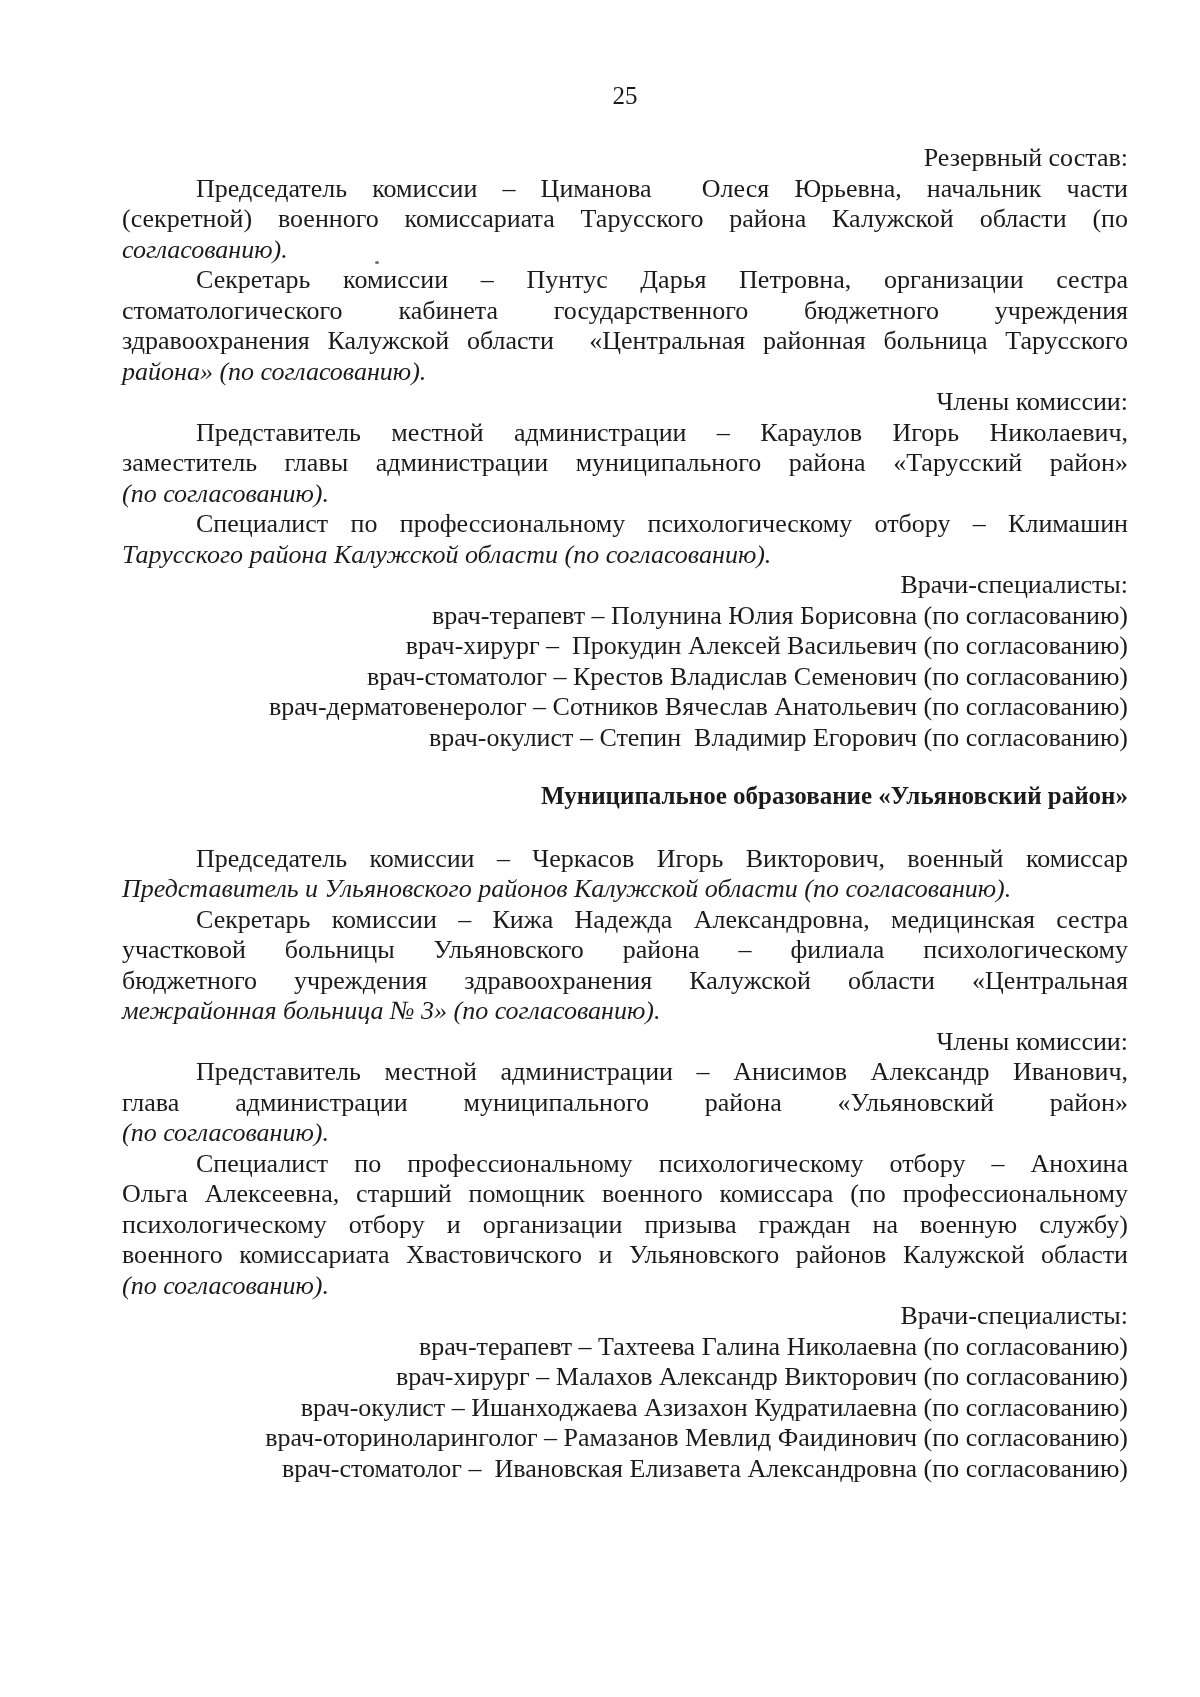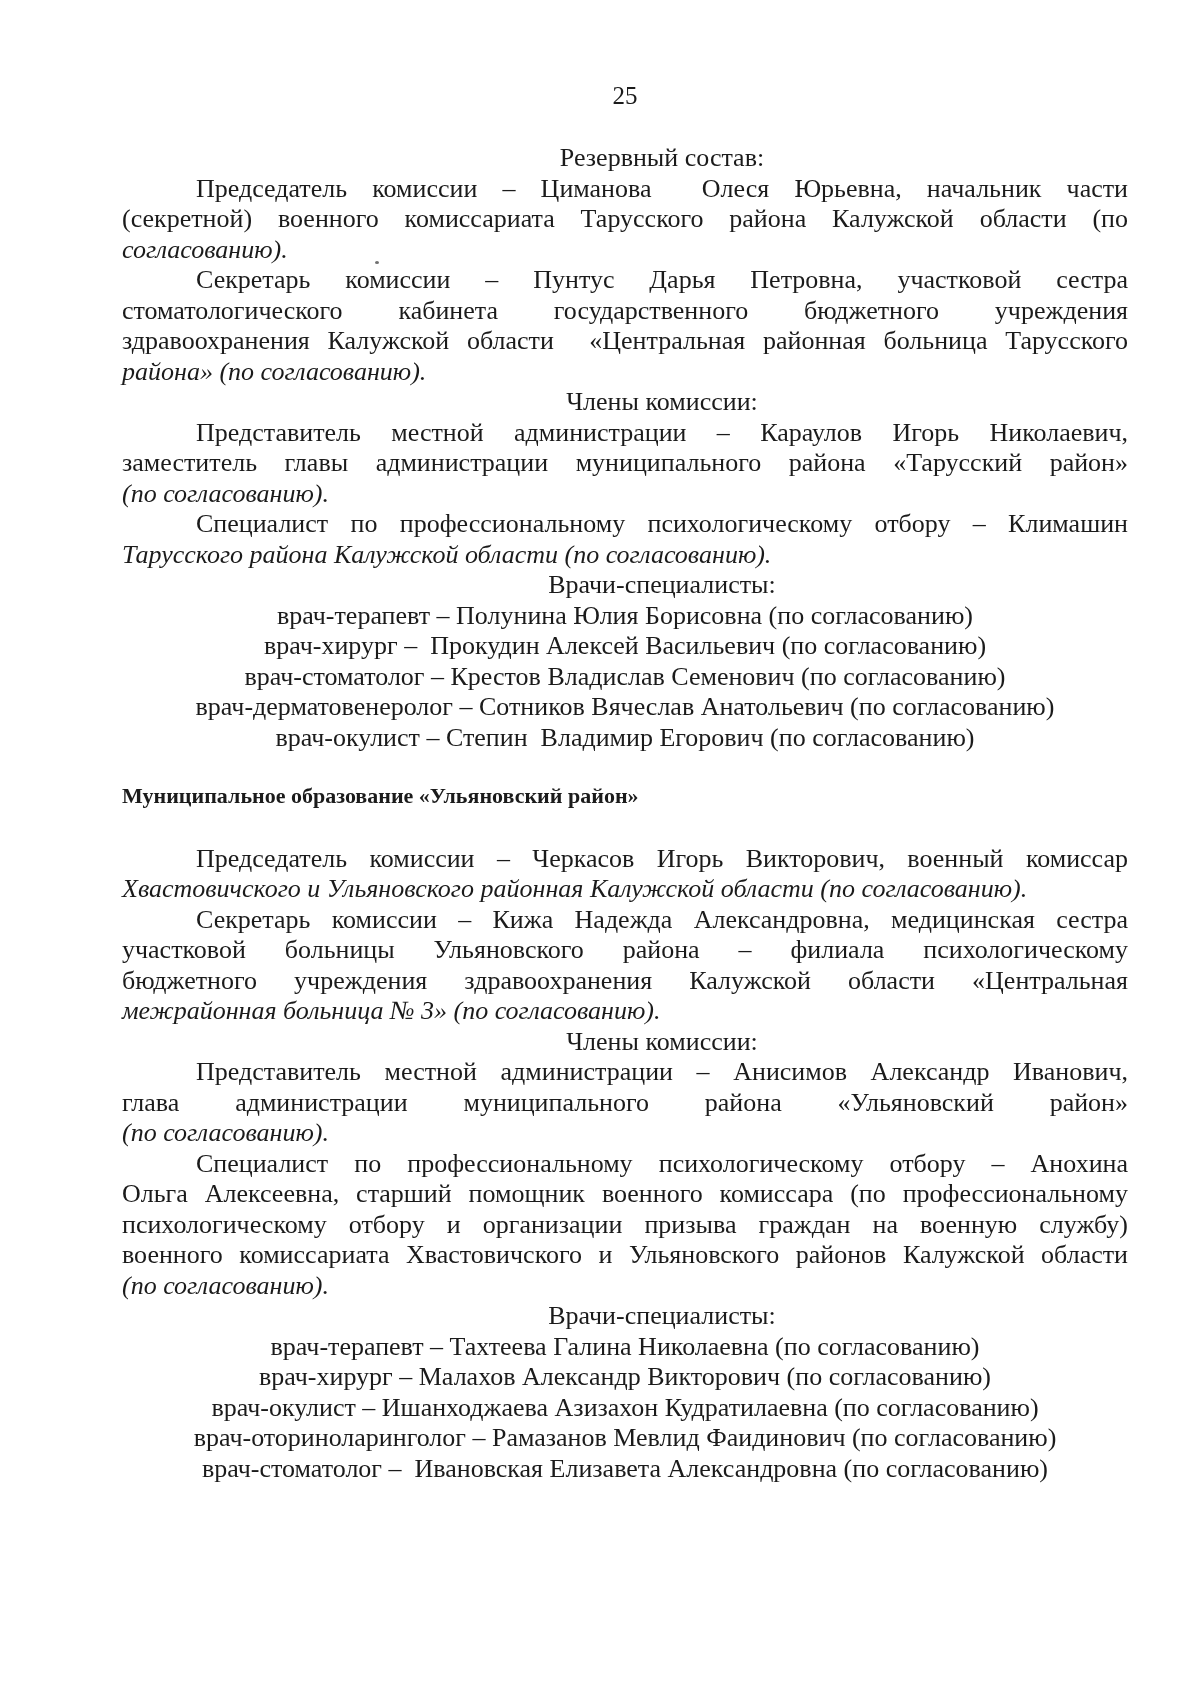--- a/index.html
+++ b/index.html
@@ -24,38 +24,38 @@
   .doc-body{
     position:absolute;
     left:122px;
     top:143px;
     width:1006px;
     font-size:26px;
   }
   .line{
     line-height:30.5px;
     height:30.5px;
-    text-align:center;
+    text-align:right;
   }
   .just{
     text-align:justify;
     text-align-last:justify;
   }
   .lastline{
     text-align:left;
     text-align-last:left;
     font-style:italic;
   }
   .indent{
     text-indent:74px;
   }
   .heading{
     font-weight:bold;
-    text-align:left;
-    font-size:22px;
+    text-align:right;
+    font-size:25px;
     line-height:30.5px;
     height:30.5px;
   }
   .artifact-dot{
     position:absolute;
     left:375px;
     top:261px;
     width:4px;
     height:3px;
     background:#6f6f6f;
@@ -69,21 +69,21 @@
   <div class="page-number">25</div>
   <div class="artifact-dot"></div>
   <div class="doc-body">
       <div class="line indent">Резервный состав:</div>
       <div>
         <div class="line just indent">Председатель комиссии – Циманова&nbsp; Олеся Юрьевна, начальник части</div>
         <div class="line just">(секретной) военного комиссариата Тарусского района Калужской области (по</div>
         <div class="line just lastline">согласованию).</div>
       </div>
       <div>
-        <div class="line just indent">Секретарь комиссии – Пунтус Дарья Петровна, участковой сестра</div>
+        <div class="line just indent">Секретарь комиссии – Пунтус Дарья Петровна, организации сестра</div>
         <div class="line just">стоматологического кабинета государственного бюджетного учреждения</div>
         <div class="line just">здравоохранения Калужской области&nbsp; «Центральная районная больница Тарусского</div>
         <div class="line just lastline">района» (по согласованию).</div>
       </div>
       <div class="line indent">Члены комиссии:</div>
       <div>
         <div class="line just indent">Представитель местной администрации – Караулов Игорь Николаевич,</div>
         <div class="line just">заместитель главы администрации муниципального района «Тарусский район»</div>
         <div class="line just lastline">(по согласованию).</div>
       </div>
@@ -95,21 +95,21 @@
       <div class="line">врач-терапевт – Полунина Юлия Борисовна (по согласованию)</div>
       <div class="line">врач-хирург –&nbsp; Прокудин Алексей Васильевич (по согласованию)</div>
       <div class="line">врач-стоматолог – Крестов Владислав Семенович (по согласованию)</div>
       <div class="line">врач-дерматовенеролог – Сотников Вячеслав Анатольевич (по согласованию)</div>
       <div class="line">врач-окулист – Степин&nbsp; Владимир Егорович (по согласованию)</div>
       <div style="height: 28px;"></div>
       <div class="heading">Муниципальное образование «Ульяновский район»</div>
       <div style="height: 32px;"></div>
       <div>
         <div class="line just indent">Председатель комиссии – Черкасов Игорь Викторович, военный комиссар</div>
-        <div class="line just lastline">Хвастовичского и Ульяновского районная Калужской области (по согласованию).</div>
+        <div class="line just lastline">Представитель и Ульяновского районов Калужской области (по согласованию).</div>
       </div>
       <div>
         <div class="line just indent">Секретарь комиссии – Кижа Надежда Александровна, медицинская сестра</div>
         <div class="line just">участковой больницы Ульяновского района – филиала психологическому</div>
         <div class="line just">бюджетного учреждения здравоохранения Калужской области «Центральная</div>
         <div class="line just lastline">межрайонная больница № 3» (по согласованию).</div>
       </div>
       <div class="line indent">Члены комиссии:</div>
       <div>
         <div class="line just indent">Представитель местной администрации – Анисимов Александр Иванович,</div>

